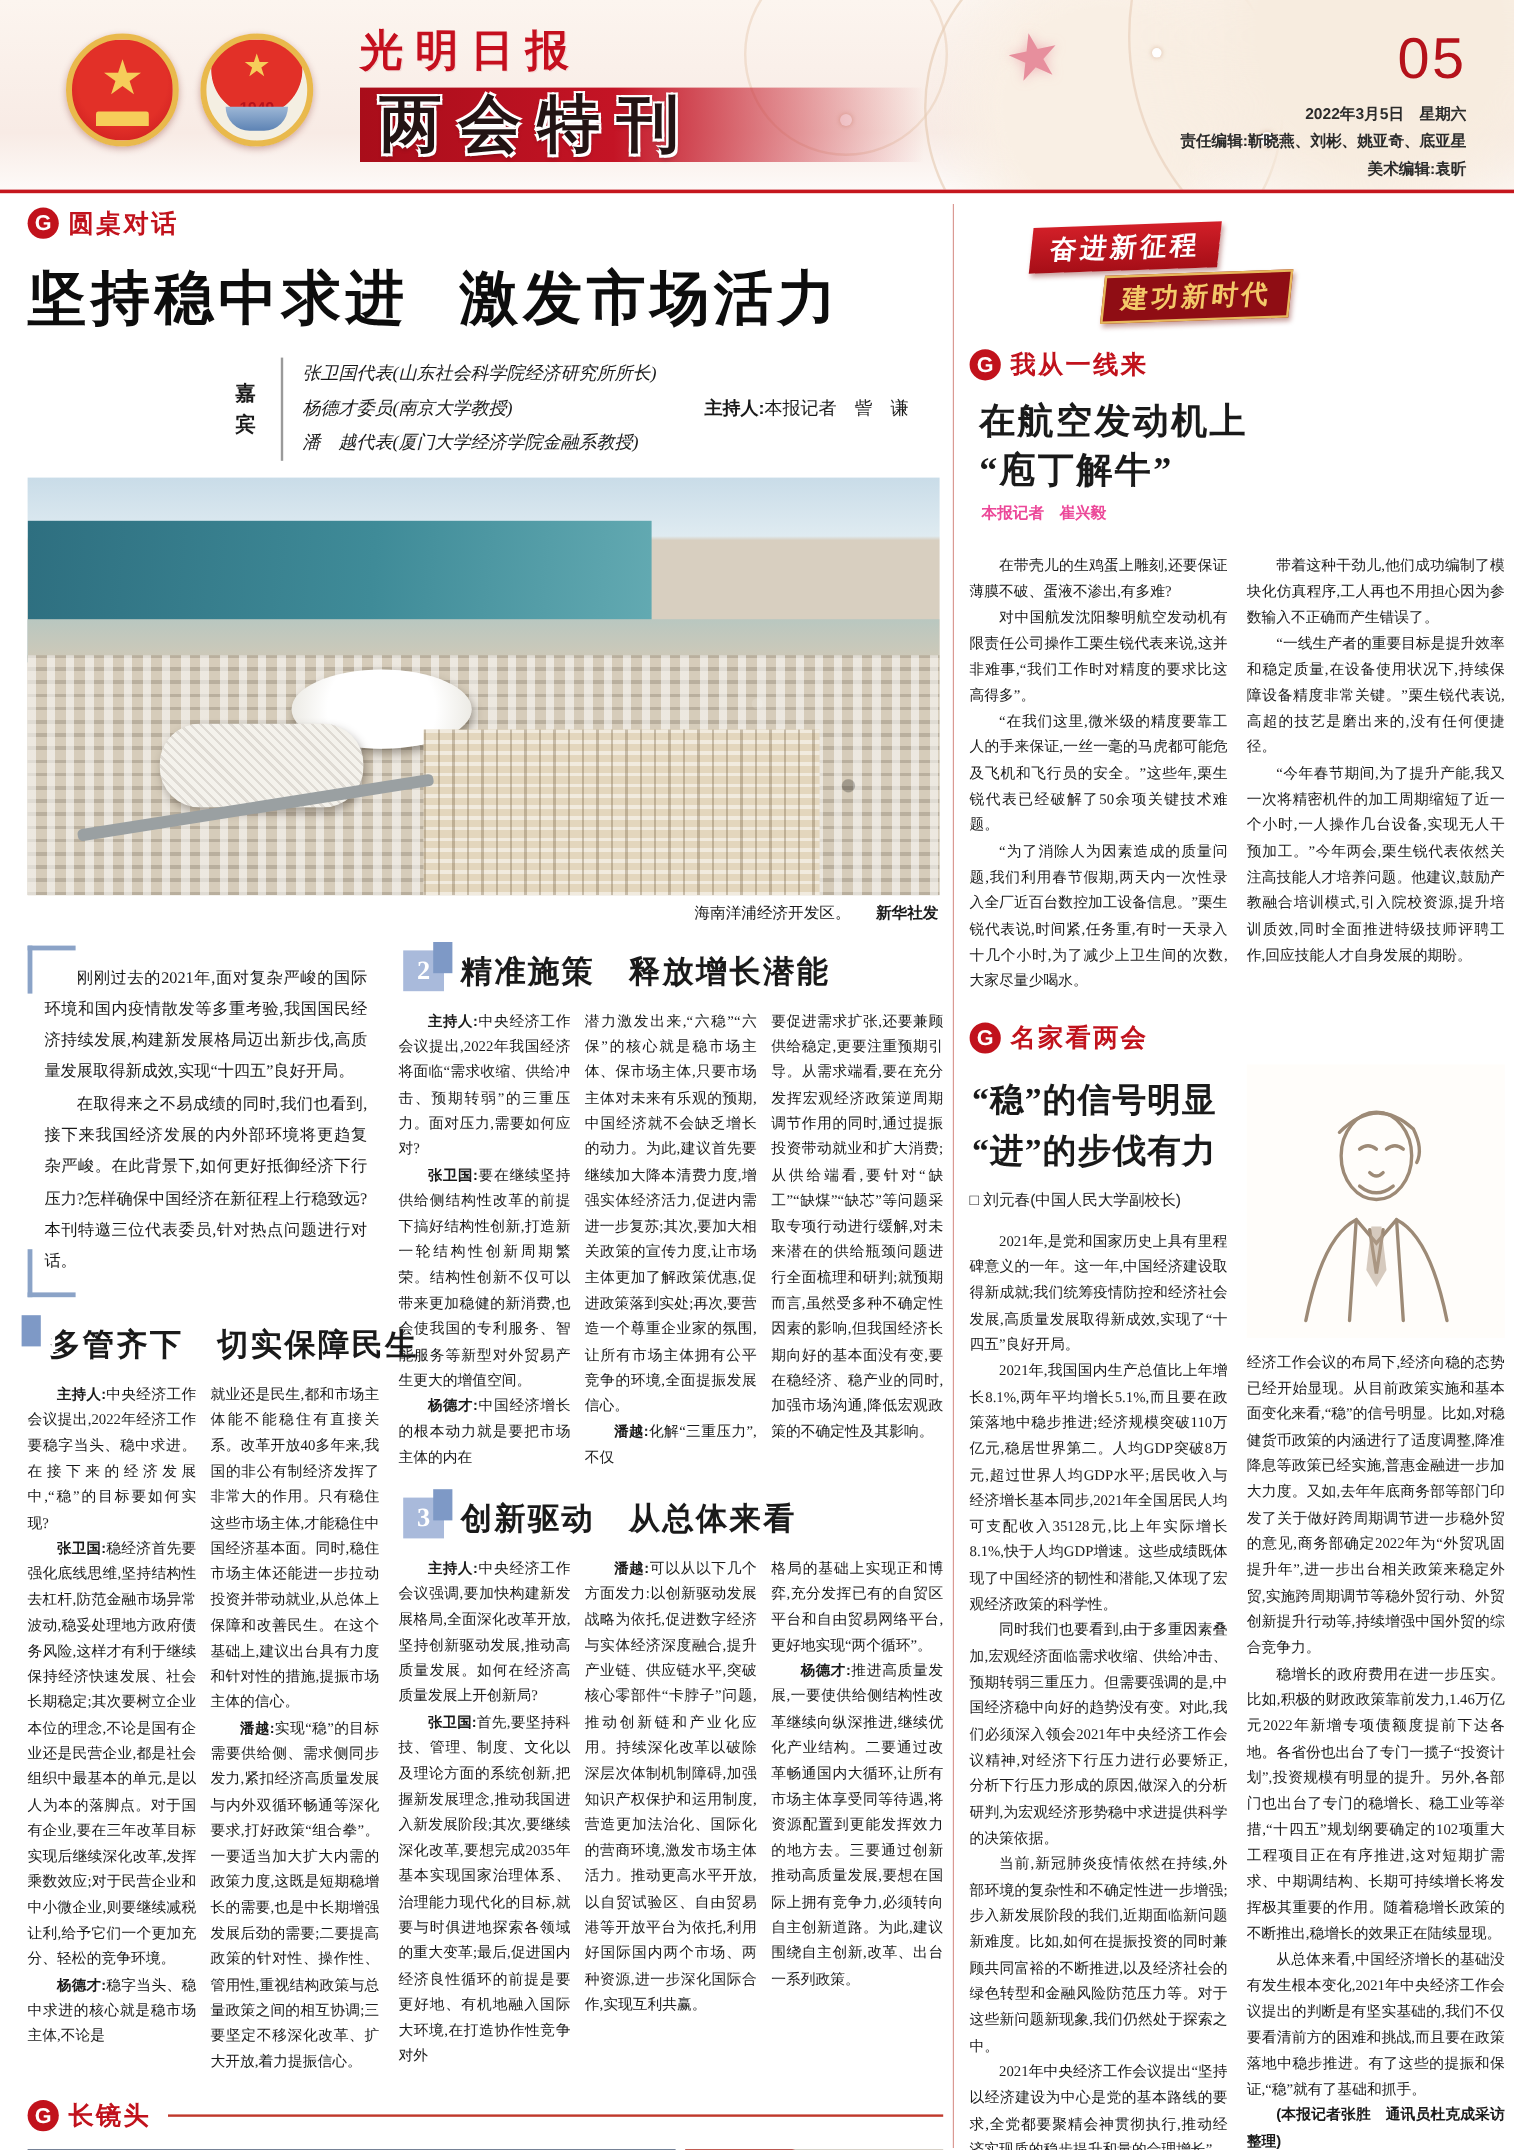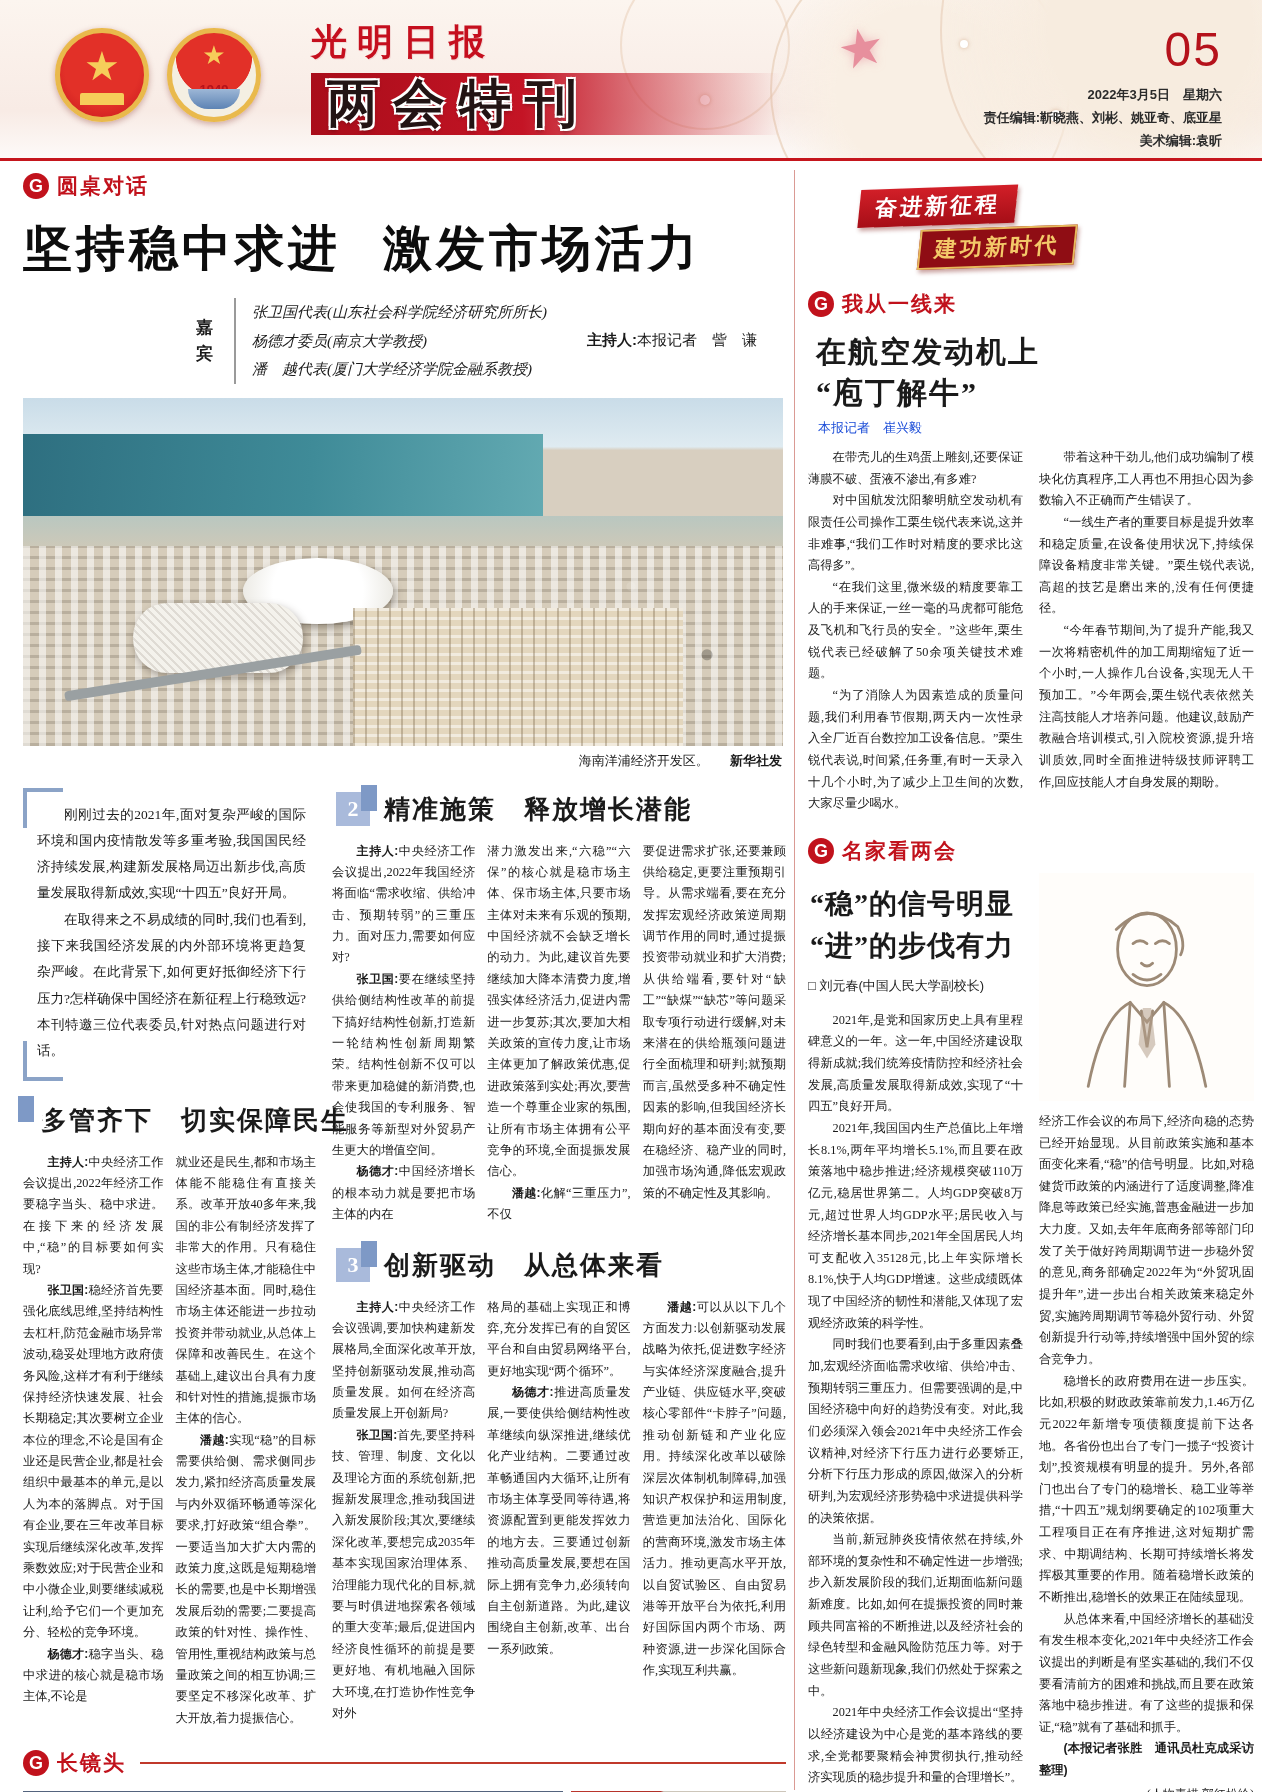--- a/index.html
+++ b/index.html
@@ -21,21 +21,21 @@
   .deco-dot { position:absolute; border-radius:50%; background:#fff; box-shadow:0 0 4px rgba(210,170,140,.8); }
   .emblems { position:absolute; left:55px; top:28px; display:flex; gap:18px; }
   .emblem { width:94px; height:94px; border-radius:50%; position:relative; }
   .emblem-national { background:radial-gradient(circle at 50% 42%,#e23028 0 58%,#c5161d 100%); border:5px solid #e9b94c; box-shadow:0 2px 6px rgba(120,30,20,.35); }
   .emblem-national .star { position:absolute; left:50%; top:42%; transform:translate(-50%,-55%); font-size:40px; color:#f6cd5a; font-family:"DejaVu Sans",sans-serif; }
   .emblem-national .gate { position:absolute; left:50%; bottom:12px; transform:translateX(-50%); width:44px; height:12px; background:#f6cd5a; border-radius:2px 2px 0 0; }
   .emblem-cppcc { background:radial-gradient(circle at 50% 30%,#e23028 0 52%,#f4efe2 53% 100%); border:5px solid #e9b94c; box-shadow:0 2px 6px rgba(120,30,20,.35); }
   .emblem-cppcc .star { position:absolute; left:50%; top:26%; transform:translate(-50%,-50%); font-size:26px; color:#f6cd5a; font-family:"DejaVu Sans",sans-serif; }
   .emblem-cppcc .year { position:absolute; left:50%; top:58%; transform:translateX(-50%); font-size:13px; font-weight:bold; color:#b5121b; font-family:"Liberation Sans",sans-serif; }
   .emblem-cppcc .globe { position:absolute; left:50%; bottom:8px; transform:translateX(-50%); width:52px; height:20px; border-radius:0 0 52px 52px; background:linear-gradient(180deg,#9db7d6,#5d83b4); }
-  .masthead { position:absolute; left:311px; top:18px; width:520px; }
+  .masthead { position:absolute; left:300px; top:18px; width:520px; }
   .paper-name { font-size:36px; font-weight:900; color:#c50f1e; letter-spacing:10px;
     font-family:"Liberation Serif",serif; text-shadow:1px 1px 0 #f3d9d6; }
   .edition-band { margin-top:6px; width:470px; height:62px; display:flex; align-items:center; padding-left:16px;
     background:linear-gradient(90deg,#a90d1a 0%,#c41425 45%,rgba(201,42,56,.45) 78%,rgba(201,42,56,0) 100%); }
   .edition-title { font-size:52px; font-weight:900; letter-spacing:14px; color:#231414;
     text-shadow:-2px -2px 0 #fff,2px -2px 0 #fff,-2px 2px 0 #fff,2px 2px 0 #fff,0 3px 4px rgba(0,0,0,.35); }
   .page-num { position:absolute; right:40px; top:22px; font-size:48px; color:#b5121b;
     font-family:"Liberation Sans","DejaVu Sans",sans-serif; font-weight:400; letter-spacing:2px; }
   .issue-info { position:absolute; right:40px; top:84px; text-align:right;
     font-family:"Liberation Sans","DejaVu Sans",sans-serif; font-size:13px; font-weight:bold; color:#2b2b2b; line-height:1.75; }
@@ -109,21 +109,21 @@
   
   .vdivider { position:absolute; left:794px; top:170px; width:1px; height:1620px; background:#da9a94; }
   .sidebar { position:absolute; left:808px; top:186px; width:446px; font-size:12.3px; }
   .badge { margin-left:52px; width:230px; transform:rotate(-2deg); font-family:"Liberation Sans",sans-serif; }
   .badge-l1 { display:inline-block; background:linear-gradient(180deg,#d21f28,#a60e17); color:#fff; font-weight:900; font-size:22px;
     letter-spacing:3px; padding:4px 16px; transform:skewX(-8deg); box-shadow:2px 3px 4px rgba(120,20,15,.4); }
   .badge-l2 { display:inline-block; margin-left:58px; margin-top:4px; background:#8f0d14; color:#f3c969; font-weight:900; font-size:22px;
     letter-spacing:3px; padding:3px 14px; transform:skewX(-8deg); border:2px solid #e7b95c; box-shadow:2px 3px 4px rgba(120,20,15,.4); }
   .sb-article { margin-top:22px; }
   .sb-headline { margin:14px 0 6px 8px; font-size:30px; font-weight:900; letter-spacing:2px; line-height:1.35; }
-  .sb-byline { margin-left:10px; font-size:13px; font-family:"Liberation Sans",sans-serif; font-weight:normal; color:#1d4ed8; margin-bottom:10px; }
+  .sb-byline { margin-left:10px; font-size:13px; font-family:"Liberation Sans",sans-serif; font-weight:bold; color:#ec4899; margin-bottom:24px; }
   .sb-cols { display:flex; gap:16px; }
   .sb-col { flex:1; line-height:1.76; text-align:justify; }
   .experts-flex { display:flex; gap:16px; }
   .exp-col { width:215px; line-height:1.76; text-align:justify; }
   .exp-headline { font-size:28px; font-weight:900; letter-spacing:1px; line-height:1.5; margin:10px 0 8px 2px; }
   .exp-byline { font-size:13px; font-family:"Liberation Sans",sans-serif; color:#222; margin-bottom:12px; }
   .portrait { width:215px; height:228px; background:#fffdfa; display:flex; align-items:center; justify-content:center; margin-bottom:10px; }
   .credit-bold { font-family:"Liberation Sans",sans-serif; font-weight:bold; text-indent:2em; }
   .sketch-credit { text-align:right; font-size:12px; margin-top:2px; }
 </style>
@@ -261,25 +261,25 @@
               <span>3</span>
             </div>
           <h3>创新驱动　从总体来看</h3>
         </div>
         <div class="cols">
           <div class="col">
               <p class="para"><b class="spk">主持人:</b>中央经济工作会议强调,要加快构建新发展格局,全面深化改革开放,坚持创新驱动发展,推动高质量发展。如何在经济高质量发展上开创新局?</p>
               <p class="para"><b class="spk">张卫国:</b>首先,要坚持科技、管理、制度、文化以及理论方面的系统创新,把握新发展理念,推动我国进入新发展阶段;其次,要继续深化改革,要想完成2035年基本实现国家治理体系、治理能力现代化的目标,就要与时俱进地探索各领域的重大变革;最后,促进国内经济良性循环的前提是要更好地、有机地融入国际大环境,在打造协作性竞争对外</p>
             </div>
           <div class="col">
+              <p class="para"><b class="spk">潘越:</b>可以从以下几个方面发力:以创新驱动发展战略为依托,促进数字经济与实体经济深度融合,提升产业链、供应链水平,突破核心零部件“卡脖子”问题,推动创新链和产业化应用。持续深化改革以破除深层次体制机制障碍,加强知识产权保护和运用制度,营造更加法治化、国际化的营商环境,激发市场主体活力。推动更高水平开放,以自贸试验区、自由贸易港等开放平台为依托,利用好国际国内两个市场、两种资源,进一步深化国际合作,实现互利共赢。</p>
+            </div>
+          <div class="col">
               <p class="para cont">格局的基础上实现正和博弈,充分发挥已有的自贸区平台和自由贸易网络平台,更好地实现“两个循环”。</p>
               <p class="para"><b class="spk">杨德才:</b>推进高质量发展,一要使供给侧结构性改革继续向纵深推进,继续优化产业结构。二要通过改革畅通国内大循环,让所有市场主体享受同等待遇,将资源配置到更能发挥效力的地方去。三要通过创新推动高质量发展,要想在国际上拥有竞争力,必须转向自主创新道路。为此,建议围绕自主创新,改革、出台一系列政策。</p>
-            </div>
-          <div class="col">
-              <p class="para"><b class="spk">潘越:</b>可以从以下几个方面发力:以创新驱动发展战略为依托,促进数字经济与实体经济深度融合,提升产业链、供应链水平,突破核心零部件“卡脖子”问题,推动创新链和产业化应用。持续深化改革以破除深层次体制机制障碍,加强知识产权保护和运用制度,营造更加法治化、国际化的营商环境,激发市场主体活力。推动更高水平开放,以自贸试验区、自由贸易港等开放平台为依托,利用好国际国内两个市场、两种资源,进一步深化国际合作,实现互利共赢。</p>
             </div>
         </div>
       </div>
     </div>
 
     <div class="cjt-head">
       <div class="glabel">
         <span class="gicon">G</span>
         <span class="glabel-text">长镜头</span>
       </div>

